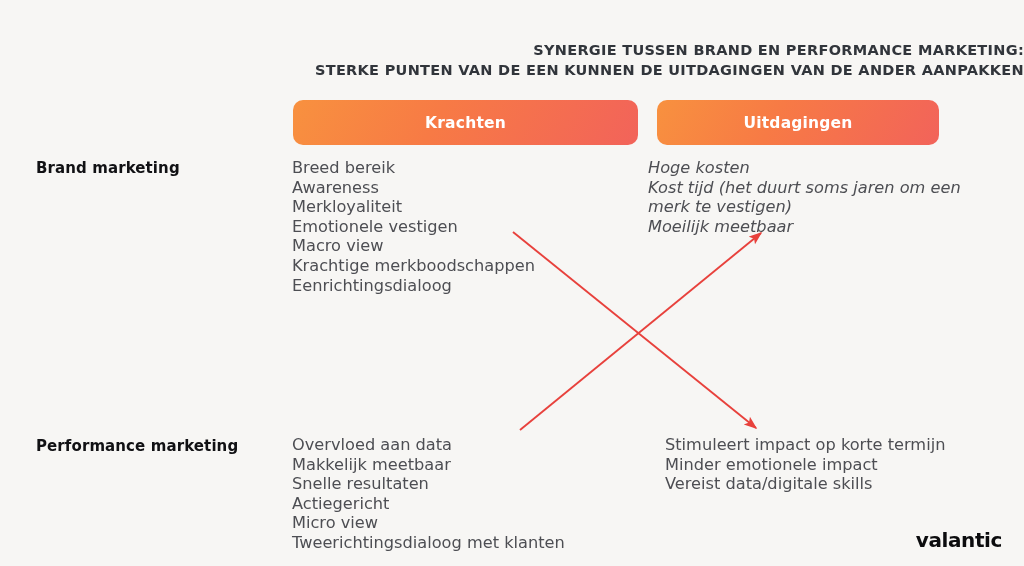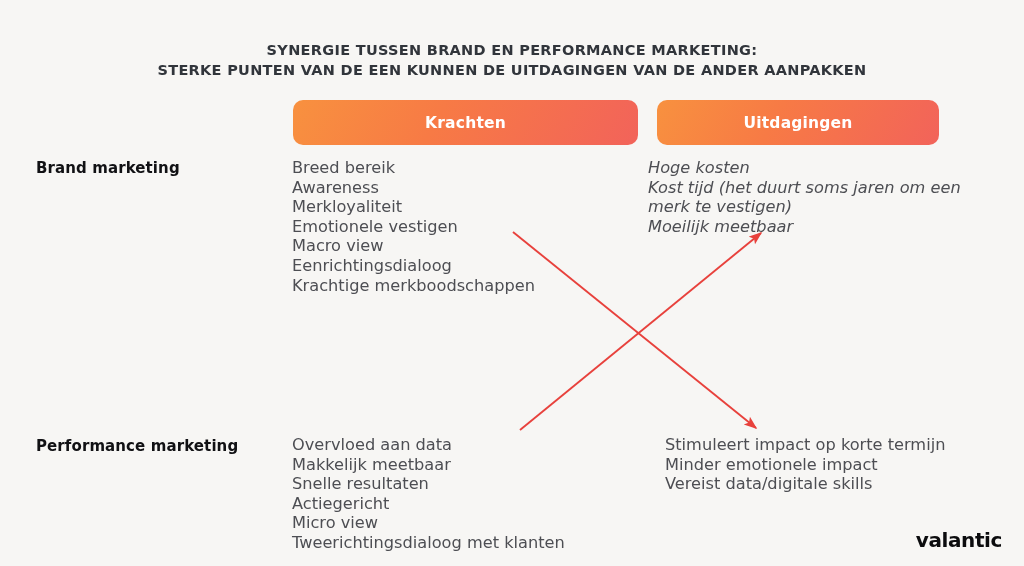--- a/index.html
+++ b/index.html
@@ -31,20 +31,21 @@
     text-align: center;
   }
   .title-line {
     font-family: "DejaVu Sans", sans-serif;
     font-weight: bold;
     font-size: 14.5px;
     letter-spacing: 0.3px;
     color: #31353b;
     line-height: 20px;
     white-space: nowrap;
+    text-align: right;
   }
 
   
   .pill {
     position: absolute;
     top: 100px;
     height: 45px;
     border-radius: 10px;
     background: linear-gradient(118deg, #f8913f 0%, #f77a45 42%, #f2635a 100%);
     display: flex;
@@ -140,22 +141,22 @@
 
   <div class="row-label" id="label-brand">Brand marketing</div>
   <div class="row-label" id="label-performance">Performance marketing</div>
 
   <ul class="content-list" id="list-brand-strengths">
       <li>Breed bereik</li>
       <li>Awareness</li>
       <li>Merkloyaliteit</li>
       <li>Emotionele vestigen</li>
       <li>Macro view</li>
+      <li>Krachtige merkboodschappen</li>
       <li>Eenrichtingsdialoog</li>
-      <li>Krachtige merkboodschappen</li>
     </ul>
   <ul class="content-list" id="list-brand-challenges">
       <li>Hoge kosten</li>
       <li>Kost tijd (het duurt soms jaren om een merk te vestigen)</li>
       <li>Moeilijk meetbaar</li>
     </ul>
   <ul class="content-list" id="list-perf-strengths">
       <li>Overvloed aan data</li>
       <li>Makkelijk meetbaar</li>
       <li>Snelle resultaten</li>

